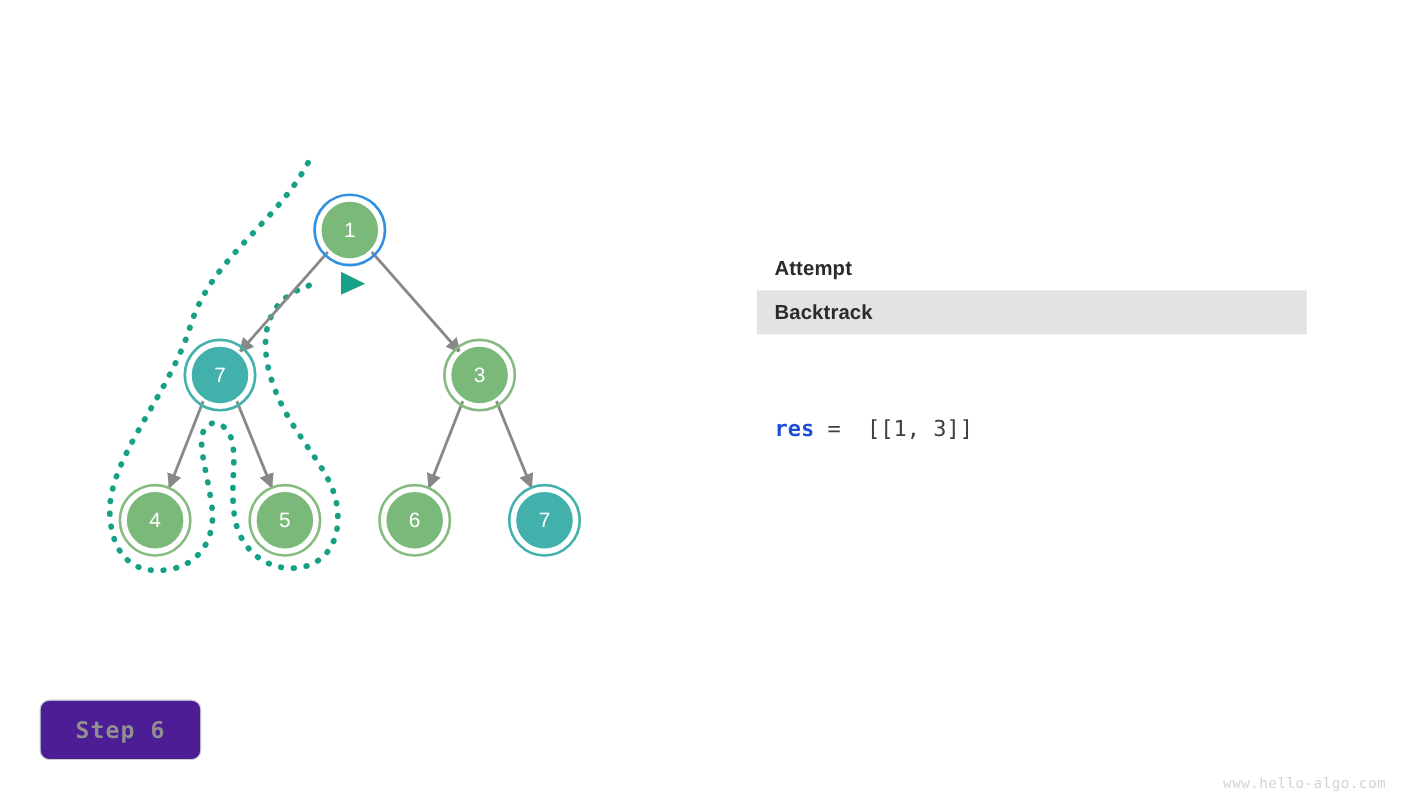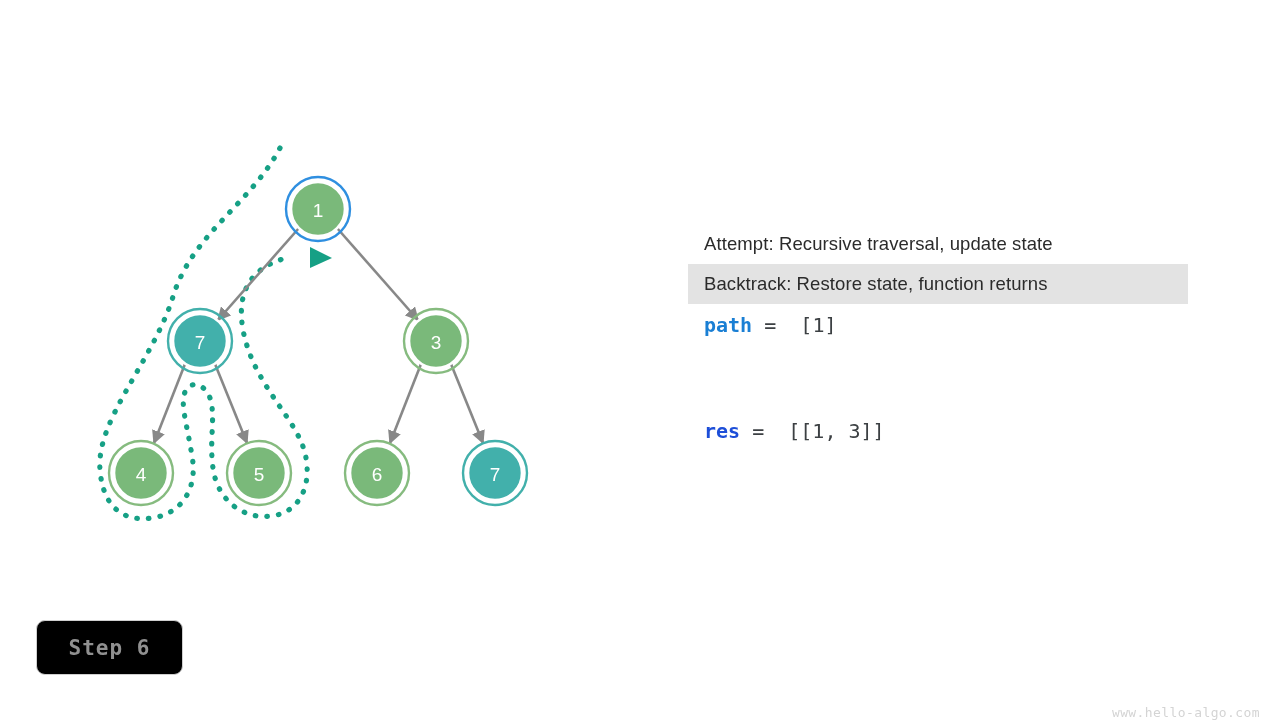--- a/index.html
+++ b/index.html
@@ -62,46 +62,46 @@
     padding: 0 16px;
     box-sizing: border-box;
     font-size: 18.5px;
     color: #2b2b2b;
     letter-spacing: 0.1px;
   }
   .info-row.highlighted {
     background: #e3e3e3;
     border-radius: 0;
   }
-  .info-row .kw { font-weight: normal; }
+  .info-row .kw { font-weight: bold; }
 
   .state-row {
     height: 42px;
     display: flex;
     align-items: center;
     padding: 0 16px;
     box-sizing: border-box;
     font-family: "DejaVu Sans Mono", monospace;
     font-size: 20px;
     white-space: pre;
   }
   .state-row .var-name { font-weight: bold; }
   .state-row .var-val { color: #3c4043; }
   .state-spacer { height: 64px; }
 
   
   #step-badge {
     position: absolute;
     left: 36px;
-    top: 620px;
+    top: 636px;
     width: 145px;
     height: 53px;
     border: 1px solid #cfcfcf;
     border-radius: 9px;
-    background: #000000;
+    background: #4c1d95;
     display: flex;
     align-items: center;
     justify-content: center;
     font-family: "DejaVu Sans Mono", monospace;
     font-size: 21px;
     font-weight: bold;
     color: #909090;
     letter-spacing: 1px;
   }
 
@@ -197,31 +197,26 @@
         <text class="node-label" x="495" y="474">7</text>
       </g>
     </g>
   </svg>
 </div>
 
 <div id="info-panel">
 
   <div class="info-row">
     <span class="kw">Attempt</span>
-      <span>: Recursive traversal, update state</span>
   </div>
 
   <div class="info-row highlighted">
     <span class="kw">Backtrack</span>
-      <span>: Restore state, function returns</span>
   </div>
 
-  <div class="state-row">
-    <span class="var-name" style="color:#1a7fd4">path</span><span class="var-val"> =  [1]</span>
-  </div>
 
   <div class="state-spacer"></div>
 
   <div class="state-row">
     <span class="var-name" style="color:#1d4ed8">res</span><span class="var-val"> =  [[1, 3]]</span>
   </div>
 
 </div>
 
 <div id="step-badge">

